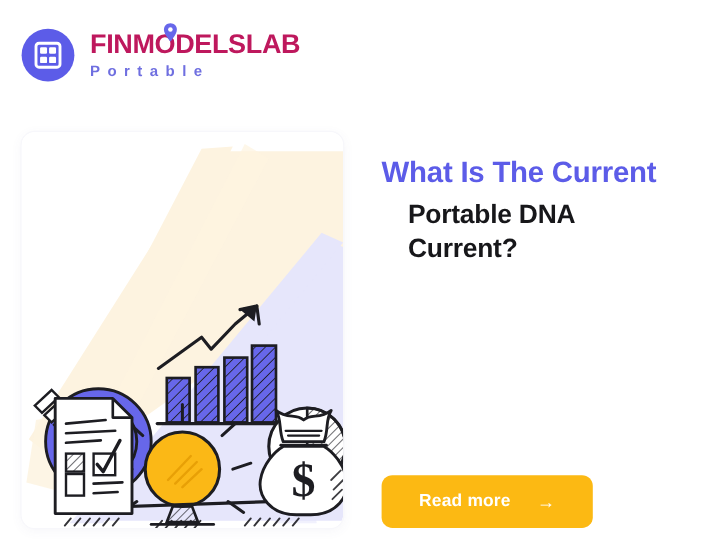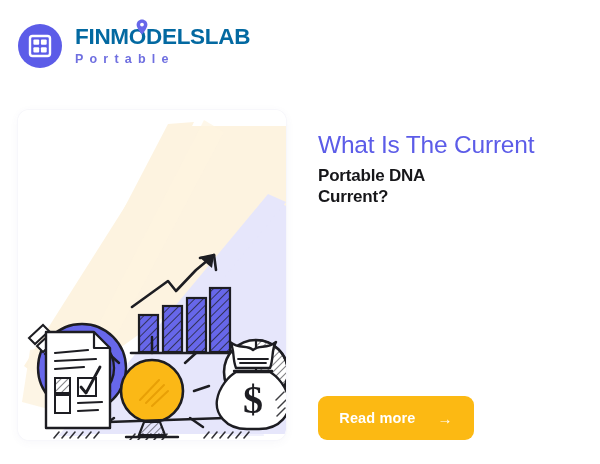--- a/index.html
+++ b/index.html
@@ -20,21 +20,21 @@
     display:flex; align-items:center; gap:13px;
   }
   .brand-mark{
     width:44px; height:44px; border-radius:50%;
     background:#5c5ce8;
     display:flex; align-items:center; justify-content:center;
     flex:0 0 auto;
   }
   .brand-words{ display:flex; flex-direction:column; }
   .brand-title{
-    font-size:22.5px; font-weight:bold; color:#0369a1;
+    font-size:22.5px; font-weight:bold; color:#be185d;
     letter-spacing:-0.3px; line-height:1.05;
     position:relative; white-space:nowrap;
   }
   
   .pin{
     position:absolute; left:60.5px; top:-5.5px;
     width:12px; height:16px;
   }
   .brand-sub{
     font-size:12.5px; color:#6f6fe0; font-weight:bold;
@@ -50,32 +50,32 @@
     box-shadow:0 0 0 1px #f7f7fb, 0 2px 10px rgba(90,90,150,.055);
     overflow:hidden;
   }
   .illus-card svg{ display:block; width:100%; height:100%; }
 
   
   .headline{
     position:absolute; left:318px; top:130px; width:268px;
   }
   .headline .q{
-    font-size:24.5px; font-weight:normal; line-height:1.26;
+    font-size:24.5px; font-weight:bold; line-height:1.26;
     color:#5c5ce8; letter-spacing:-0.2px;
   }
   .headline .subj{
-    font-size:17px; font-weight:bold; line-height:1.26;
-    color:#17171a; letter-spacing:-0.2px; margin-top:4px;
+    font-size:22px; font-weight:bold; line-height:1.26;
+    color:#17171a; letter-spacing:-0.2px; margin-top:4px;margin-left:22px;
   }
 
   
   .cta{
     position:absolute; left:318px; top:396px;
-    width:156px; height:44px;
+    width:176px; height:44px;
     background:#fcb913;
     border:none; border-radius:9px;
     color:#ffffff;
     font-family:"Liberation Sans", sans-serif;
     font-size:14.5px; font-weight:bold; letter-spacing:.15px;
     display:flex; align-items:center; justify-content:center; gap:22px;
     cursor:pointer;
   }
   .cta .arrow{ font-size:15px; line-height:1; font-weight:bold; }
 </style>

